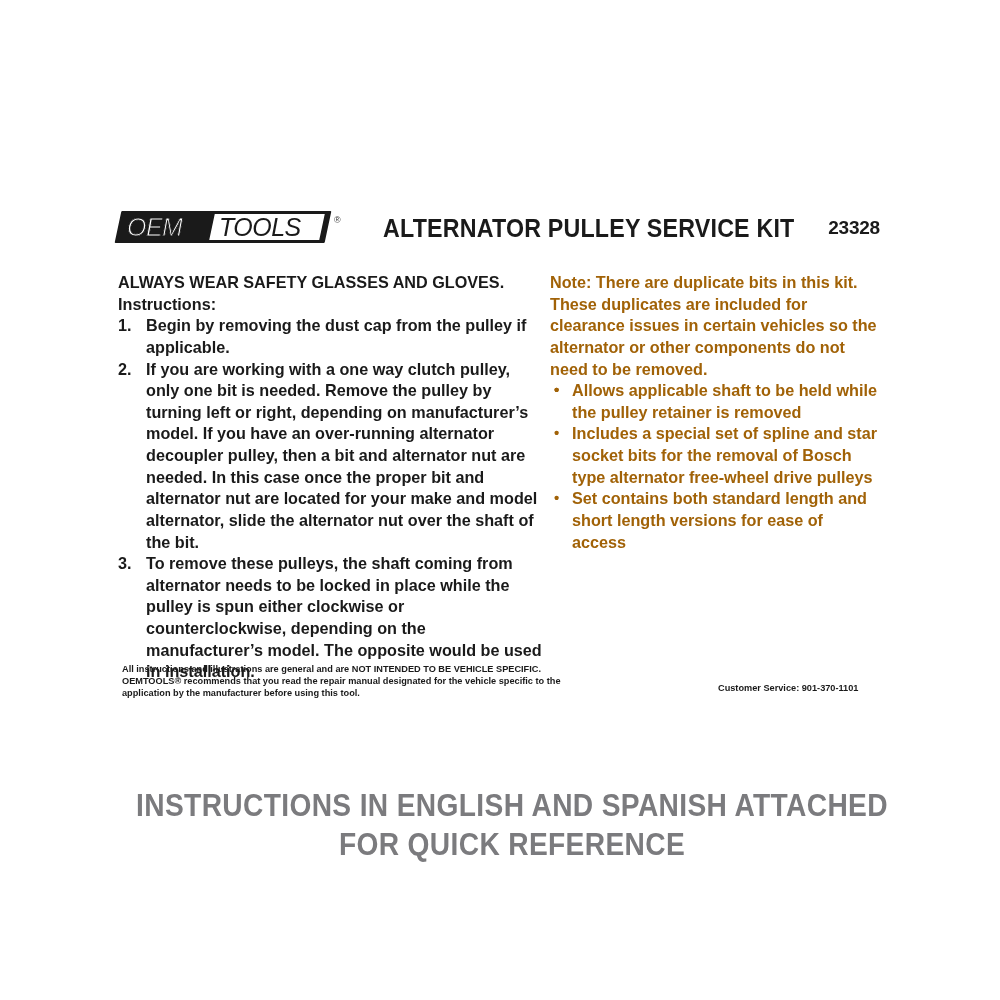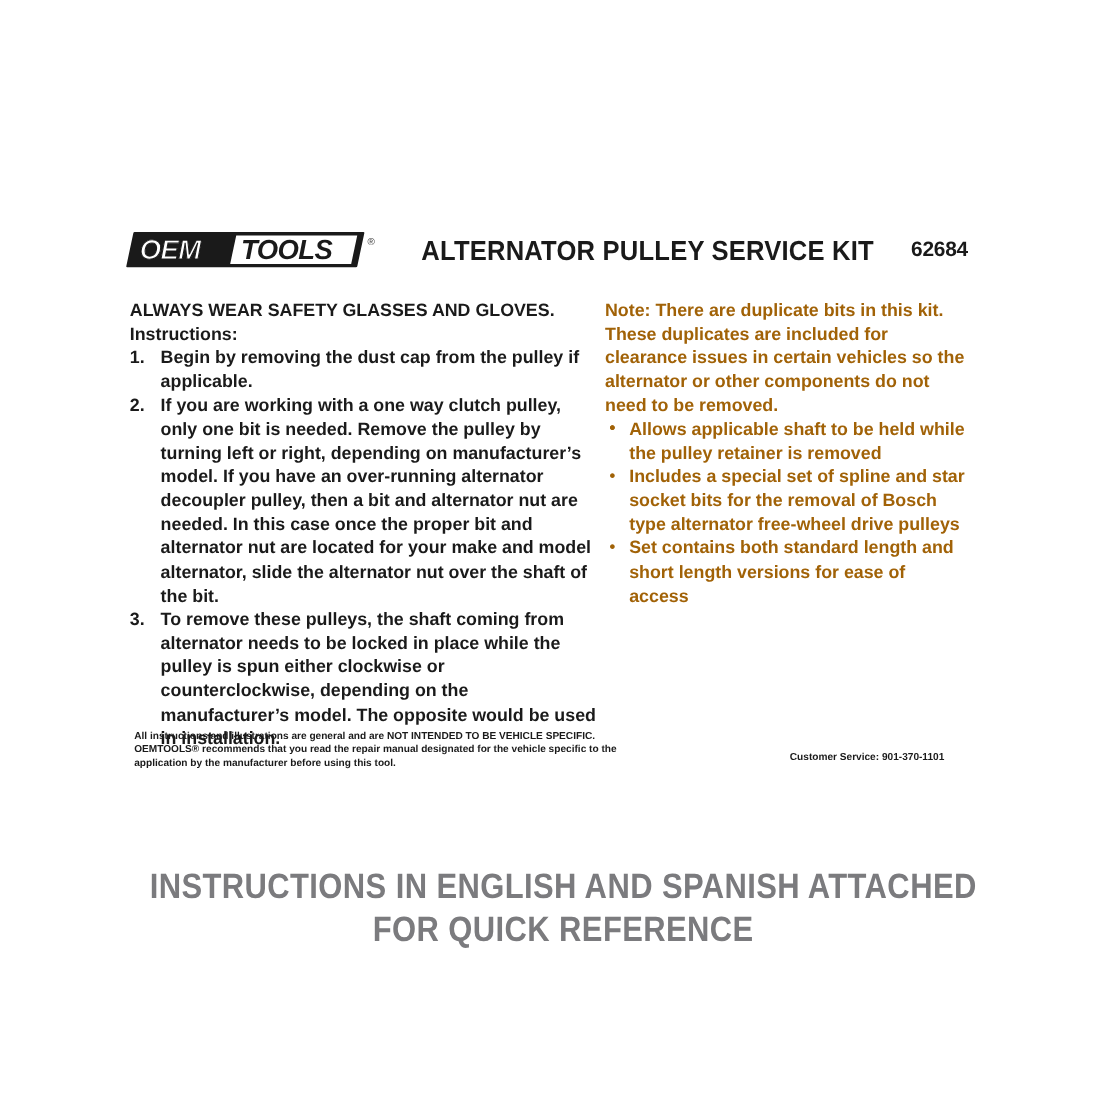--- a/index.html
+++ b/index.html
@@ -54,21 +54,21 @@
     width: 110px;
     height: 26px;
     background: #ffffff;
     transform: skewX(-12deg);
   }
   .logo-text {
     position: absolute;
     top: 0;
     height: 32px;
     line-height: 32px;
-    font-weight: bold;
+    font-weight: normal;
     font-style: italic;
     font-size: 25px;
     letter-spacing: -0.5px;
     white-space: nowrap;
   }
   .logo-oem {
     left: 9px;
     color: #ffffff;
     -webkit-text-stroke: 1px #1a1a1a;
     text-shadow: 0 0 0 #ffffff;
@@ -217,21 +217,21 @@
     <div class="logo">
       <div class="logo-shape"></div>
       <div class="logo-inner-white"></div>
       <div class="logo-text logo-oem">OEM</div>
       <div class="logo-text logo-tools">TOOLS</div>
       <div class="logo-reg">®</div>
     </div>
 
     <div class="title">ALTERNATOR PULLEY SERVICE KIT</div>
 
-    <div class="partnum">62684</div>
+    <div class="partnum">23328</div>
   </div>
 
   <div class="col-left">
     <span class="lead-line">ALWAYS WEAR SAFETY GLASSES AND GLOVES.</span>
     <span class="lead-line">Instructions:</span>
 
     <ol class="steps">
       <li>
         <span class="num">1.</span>
         <span>Begin by removing the dust cap from the pulley if applicable.</span>

